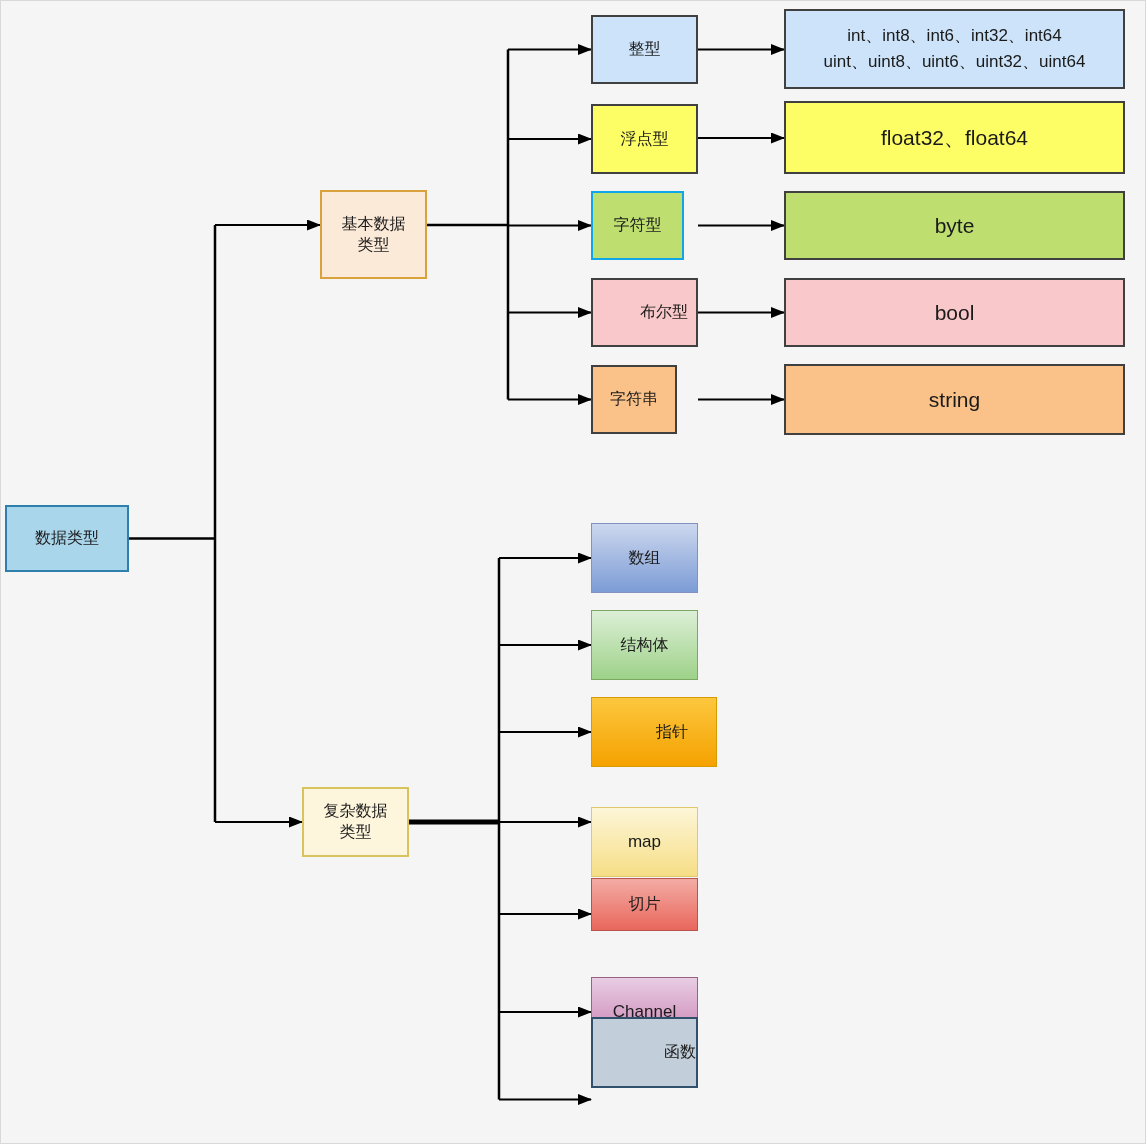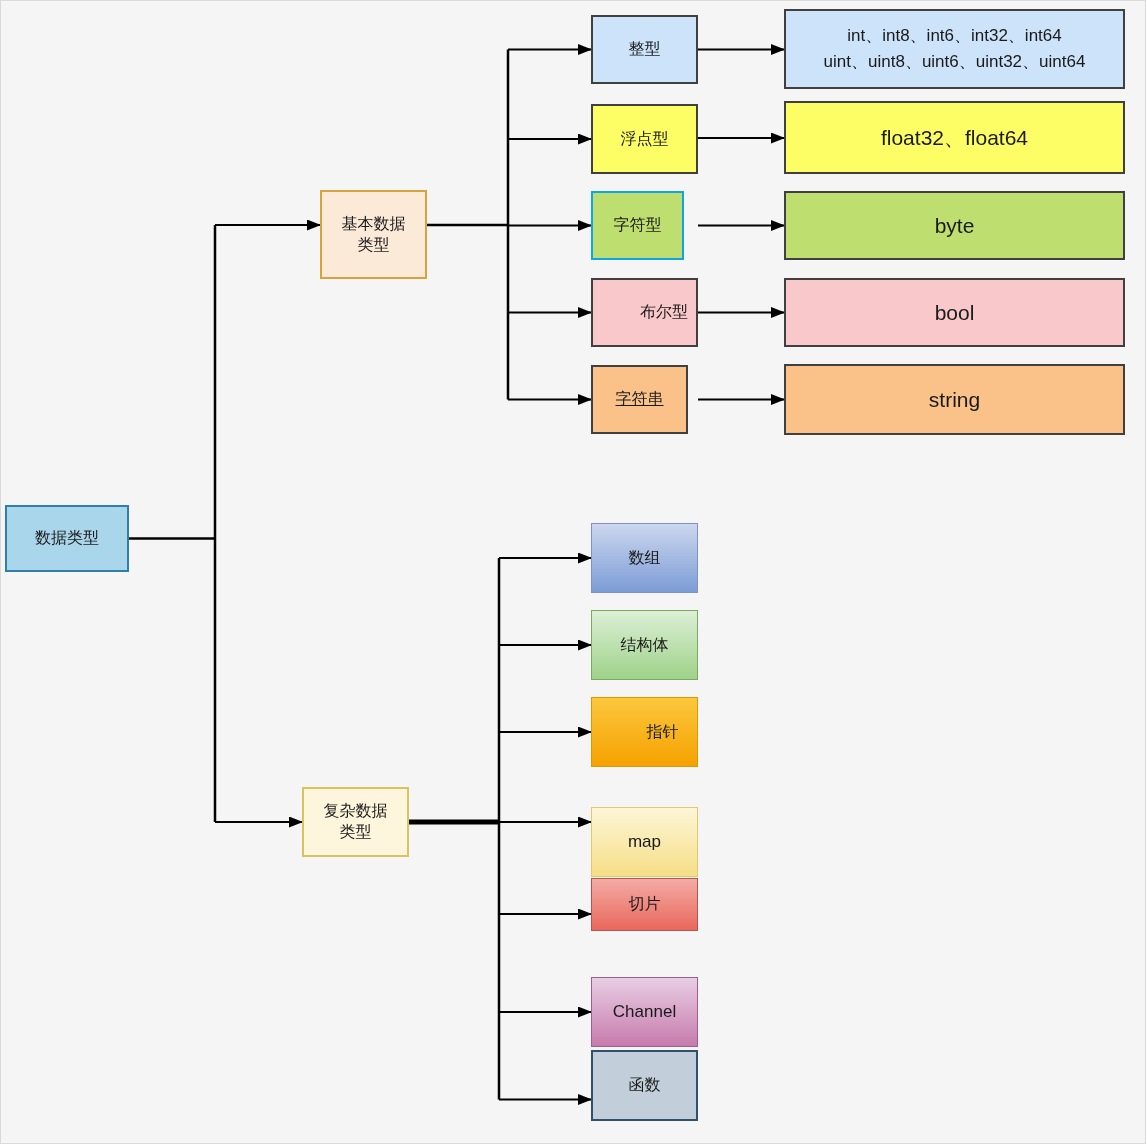--- a/index.html
+++ b/index.html
@@ -43,55 +43,55 @@
                background: #fdf6dd; border: 2px solid #d8c35e; }
   
   .n-t-int   { left: 590px; top: 14px;  width: 107px; height: 69px;
                background: #cce3fa; border: 2px solid #404040; align-items: center; }
   .n-t-float { left: 590px; top: 103px; width: 107px; height: 70px;
                background: #fdfd65; border: 2px solid #404040; }
   .n-t-char  { left: 590px; top: 190px; width: 93px; height: 69px;
                background: #bedf70; border: 2px solid #0ea5e9; }
   .n-t-bool  { left: 590px; top: 277px; width: 107px; height: 69px;
                background: #f9c8ca; border: 2px solid #404040; padding-left: 39px; }
-  .n-t-str   { left: 590px; top: 364px; width: 97px; height: 69px;
-               background: #fac289; border: 2px solid #404040; text-decoration: underline; }
+  .n-t-str   { left: 590px; top: 364px; width: 86px; height: 69px;
+               background: #fac289; border: 2px solid #404040; }
   
   .n-v-int   { left: 783px; top: 8px;   width: 341px; height: 80px;
                background: #cce3fa; border: 2px solid #404040;
                font-size: 17px; line-height: 1.55; }
   .n-v-float { left: 783px; top: 100px; width: 341px; height: 73px;
                background: #fdfd65; border: 2px solid #404040; font-size: 21px; }
   .n-v-byte  { left: 783px; top: 190px; width: 341px; height: 69px;
                background: #bedf70; border: 2px solid #404040; font-size: 21px; }
   .n-v-bool  { left: 783px; top: 277px; width: 341px; height: 69px;
                background: #f9c8ca; border: 2px solid #404040; font-size: 21px; }
   .n-v-str   { left: 783px; top: 363px; width: 341px; height: 71px;
                background: #fac289; border: 2px solid #404040; font-size: 21px; }
   
   .n-c-array   { left: 590px; top: 522px;  width: 107px; height: 70px;
                  background: linear-gradient(180deg, #ccd7ee, #7c9cd6);
                  border: 1px solid #8191c0; }
   .n-c-struct  { left: 590px; top: 609px;  width: 107px; height: 70px;
                  background: linear-gradient(180deg, #dcefd6, #9ed289);
                  border: 1px solid #7ca861; }
-  .n-c-pointer { left: 590px; top: 696px;  width: 107px; height: 70px;
+  .n-c-pointer { left: 590px; top: 696px;  width: 126px; height: 70px;
                  background: linear-gradient(180deg, #fcc73e, #f5a200);
                  border: 1px solid #d79b00; padding-left: 36px; }
   .n-c-map     { left: 590px; top: 786px;  width: 107px; height: 70px;
                  background: linear-gradient(180deg, #fdf6d8, #f6de86);
                  border: 1px solid #e0c96d; font-size: 17px; margin-top: 20px; }
   .n-c-slice   { left: 590px; top: 877px;  width: 107px; height: 53px;
                  background: linear-gradient(180deg, #f3aca5, #e9675c);
                  border: 1px solid #b85450; }
   .n-c-channel { left: 590px; top: 976px;  width: 107px; height: 70px;
                  background: linear-gradient(180deg, #e8cde4, #c77bad);
                  border: 1px solid #9a6186; font-size: 17px; }
-  .n-c-func    { left: 590px; top: 1049px; width: 107px; height: 71px;
-                 background: #c2cfda; border: 2px solid #31506b; }
+  .n-c-func    { left: 590px; top: 1016px; width: 107px; height: 71px;
+                 background: #c2cfda; border: 2px solid #31506b; align-items: flex-end; }
 </style>
 </head>
 <body>
 
 <div id="canvas">
 
   <svg id="wires" viewBox="0 0 1146 1144" xmlns="http://www.w3.org/2000/svg">
     <defs>
       <marker id="arrow" viewBox="0 0 14 11" refX="13" refY="5.5" markerWidth="14" markerHeight="11" markerUnits="userSpaceOnUse" orient="auto">
         <path d="M0,0 L14,5.5 L0,11 Z" fill="#000000"></path>

